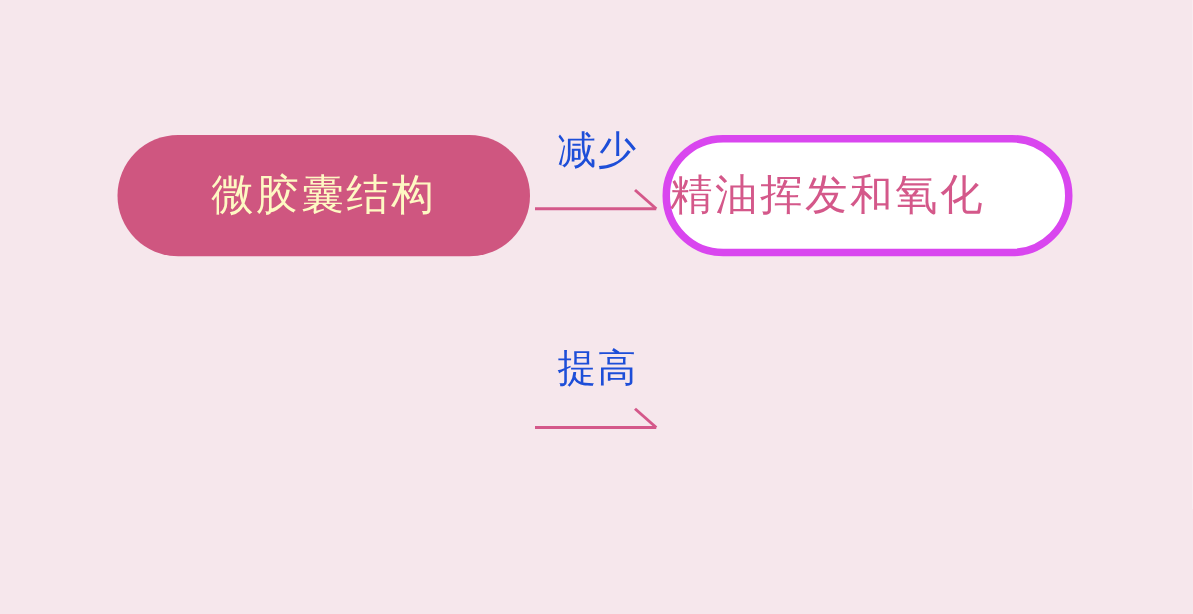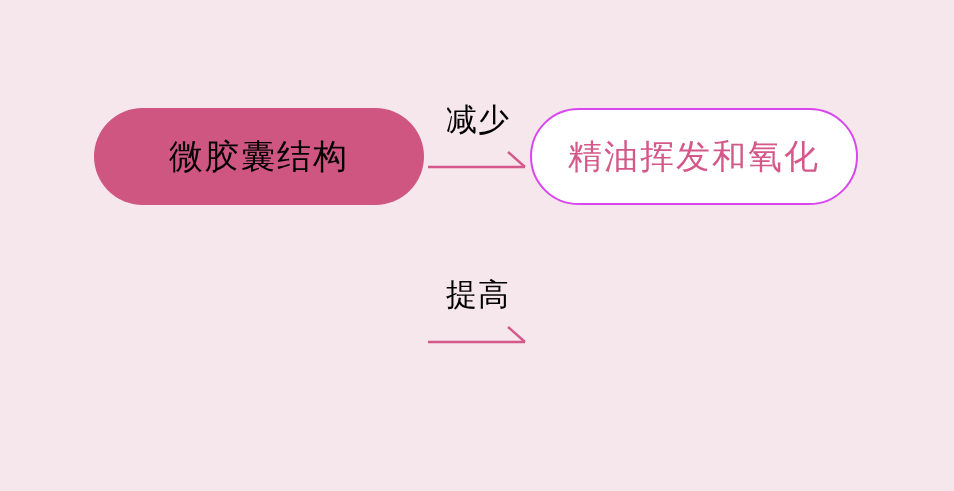--- a/index.html
+++ b/index.html
@@ -37,41 +37,41 @@
     width: 330px;
     height: 97px;
     border-radius: 49px;
     background: #cf5680;
     display: flex;
     align-items: center;
     justify-content: center;
     box-sizing: border-box;
   }
   .node-solid .node-text {
-    color: #000000;
+    color: #fef9c3;
     font-size: 34px;
     letter-spacing: 2px;
     line-height: 1;
     white-space: nowrap;
     font-family: "Liberation Serif", "DejaVu Serif", serif;
   }
 
   
   .node-outline {
     position: absolute;
     left: 530px;
     top: 0;
     width: 328px;
     height: 97px;
     border-radius: 49px;
     background: #ffffff;
-    border: 2px solid #d946ef;
+    border: 6px solid #d946ef;
     display: flex;
     align-items: center;
-    justify-content: center;
+    justify-content: flex-start;
     box-sizing: border-box;
   }
   .node-outline .node-text {
     color: #d4588a;
     font-size: 34px;
     letter-spacing: 2px;
     line-height: 1;
     white-space: nowrap;
     font-family: "Liberation Serif", "DejaVu Serif", serif;
   }
@@ -89,21 +89,21 @@
     left: 0;
     top: 0;
     display: block;
   }
   .edge-label {
     position: absolute;
     left: 0;
     top: -4px;
     width: 108px;
     text-align: center;
-    color: #000000;
+    color: #1d4ed8;
     font-size: 31px;
     line-height: 1;
     letter-spacing: 1px;
     white-space: nowrap;
     font-family: "Liberation Serif", "DejaVu Serif", serif;
   }
 </style>
 </head>
 <body>
 

